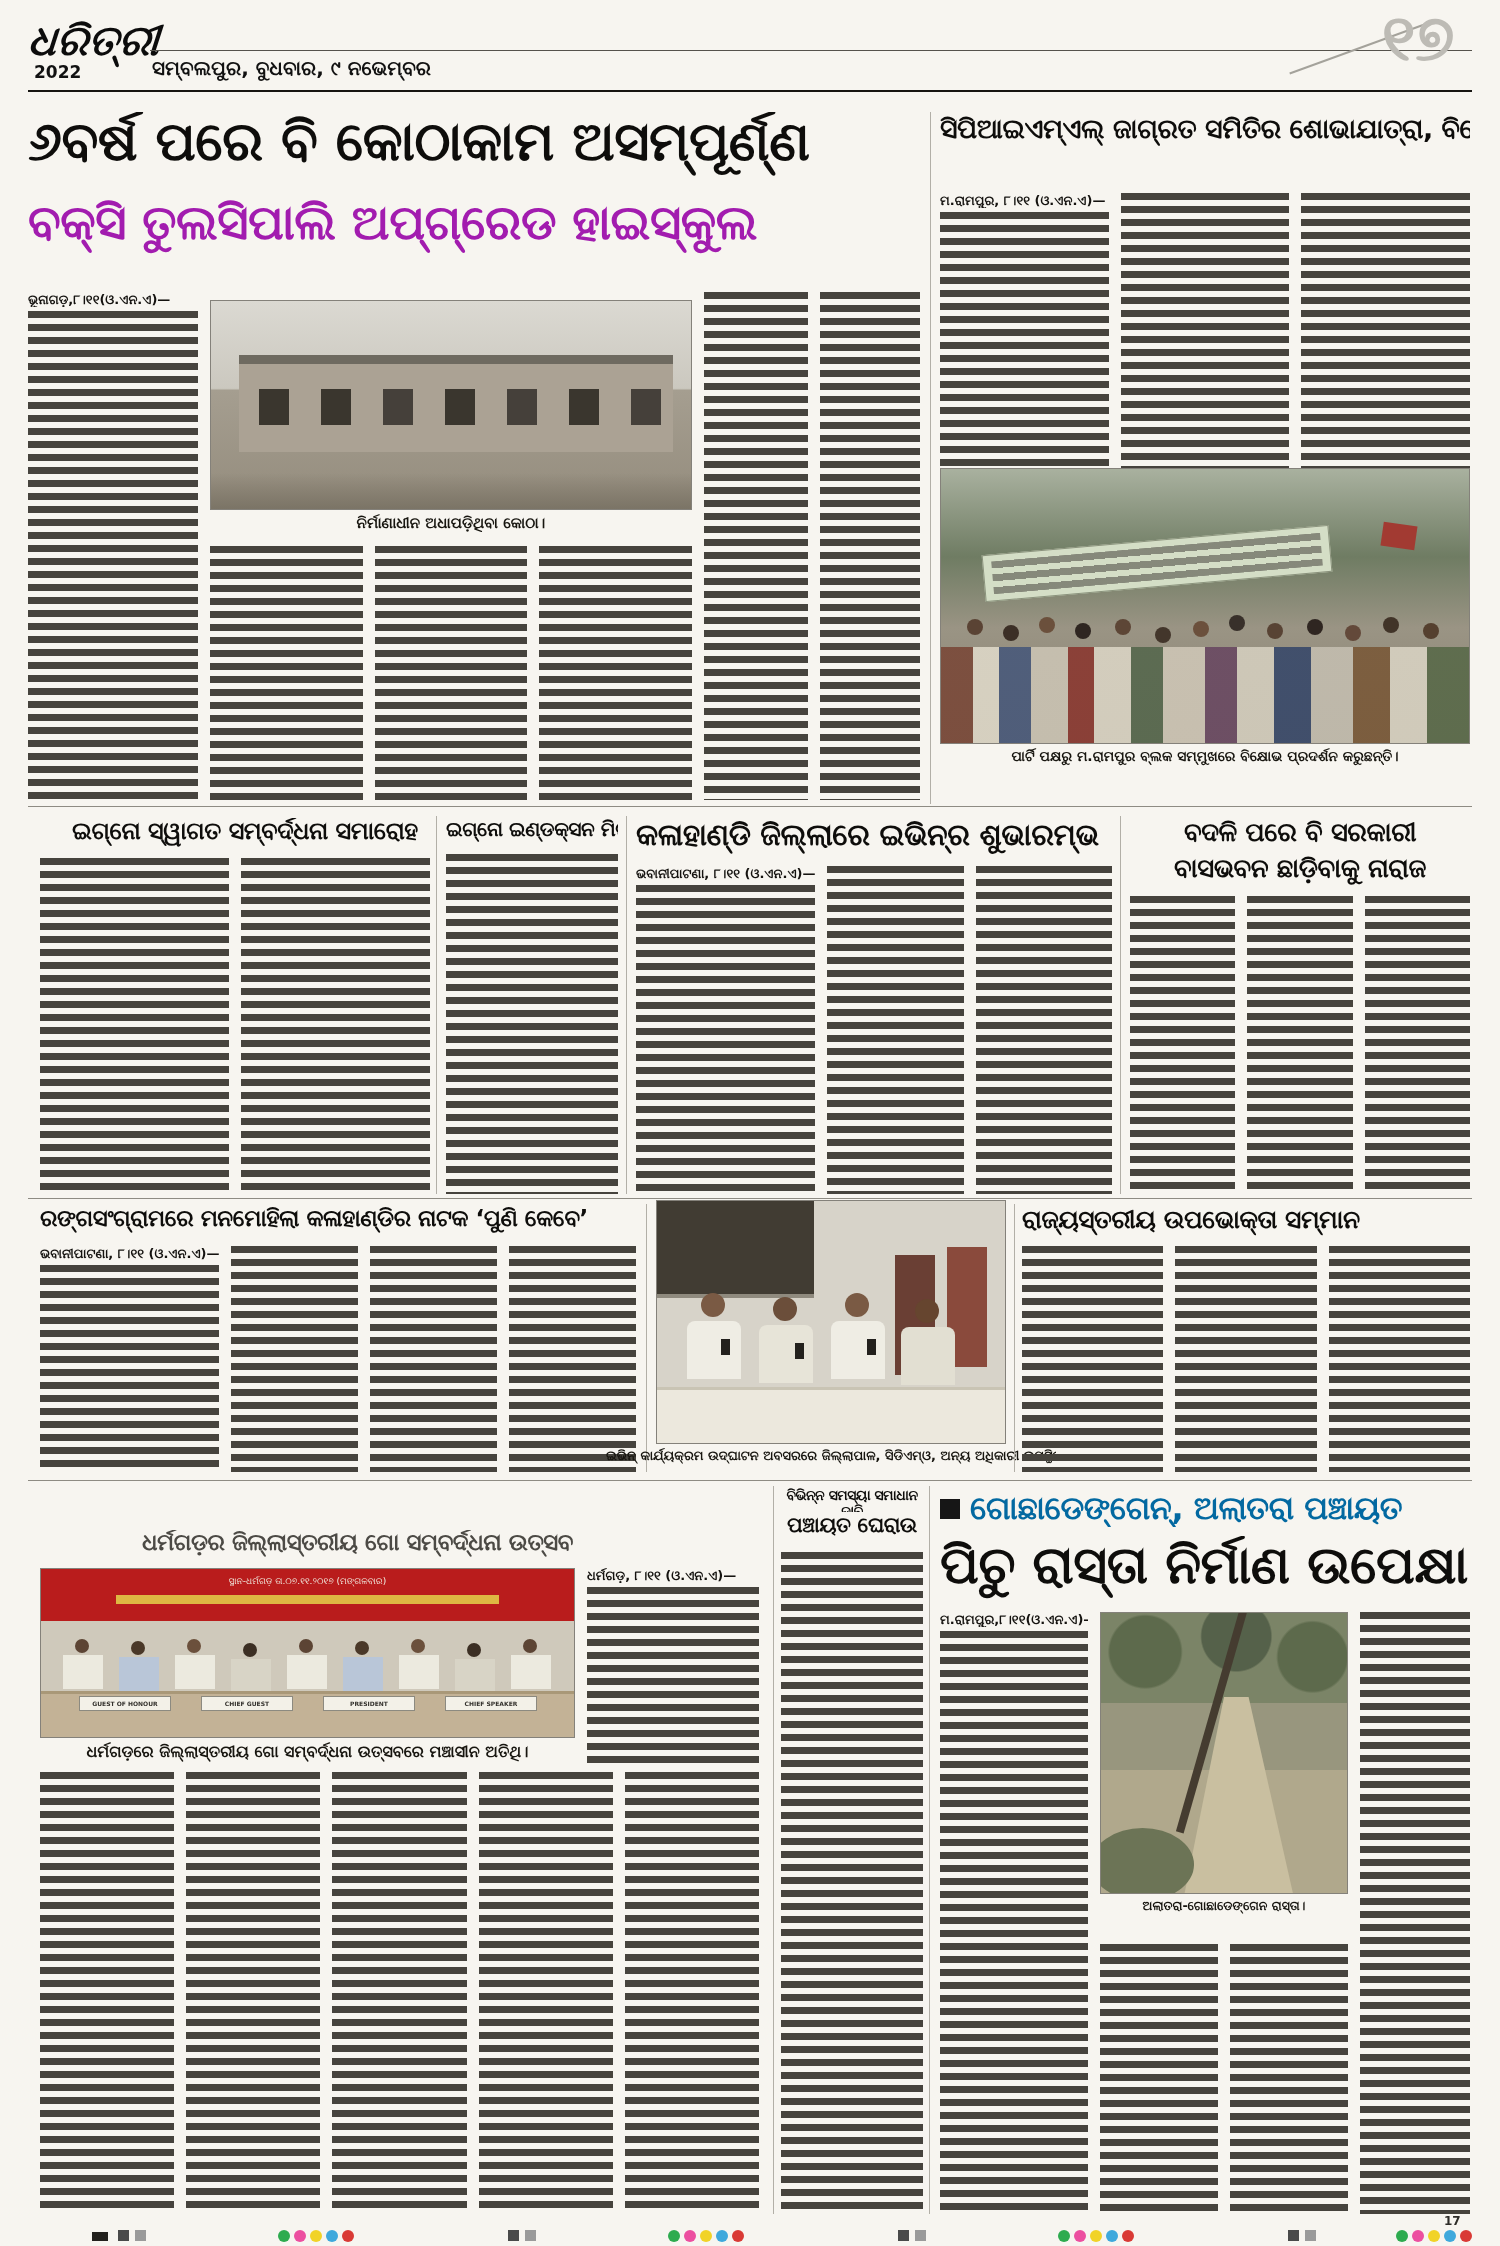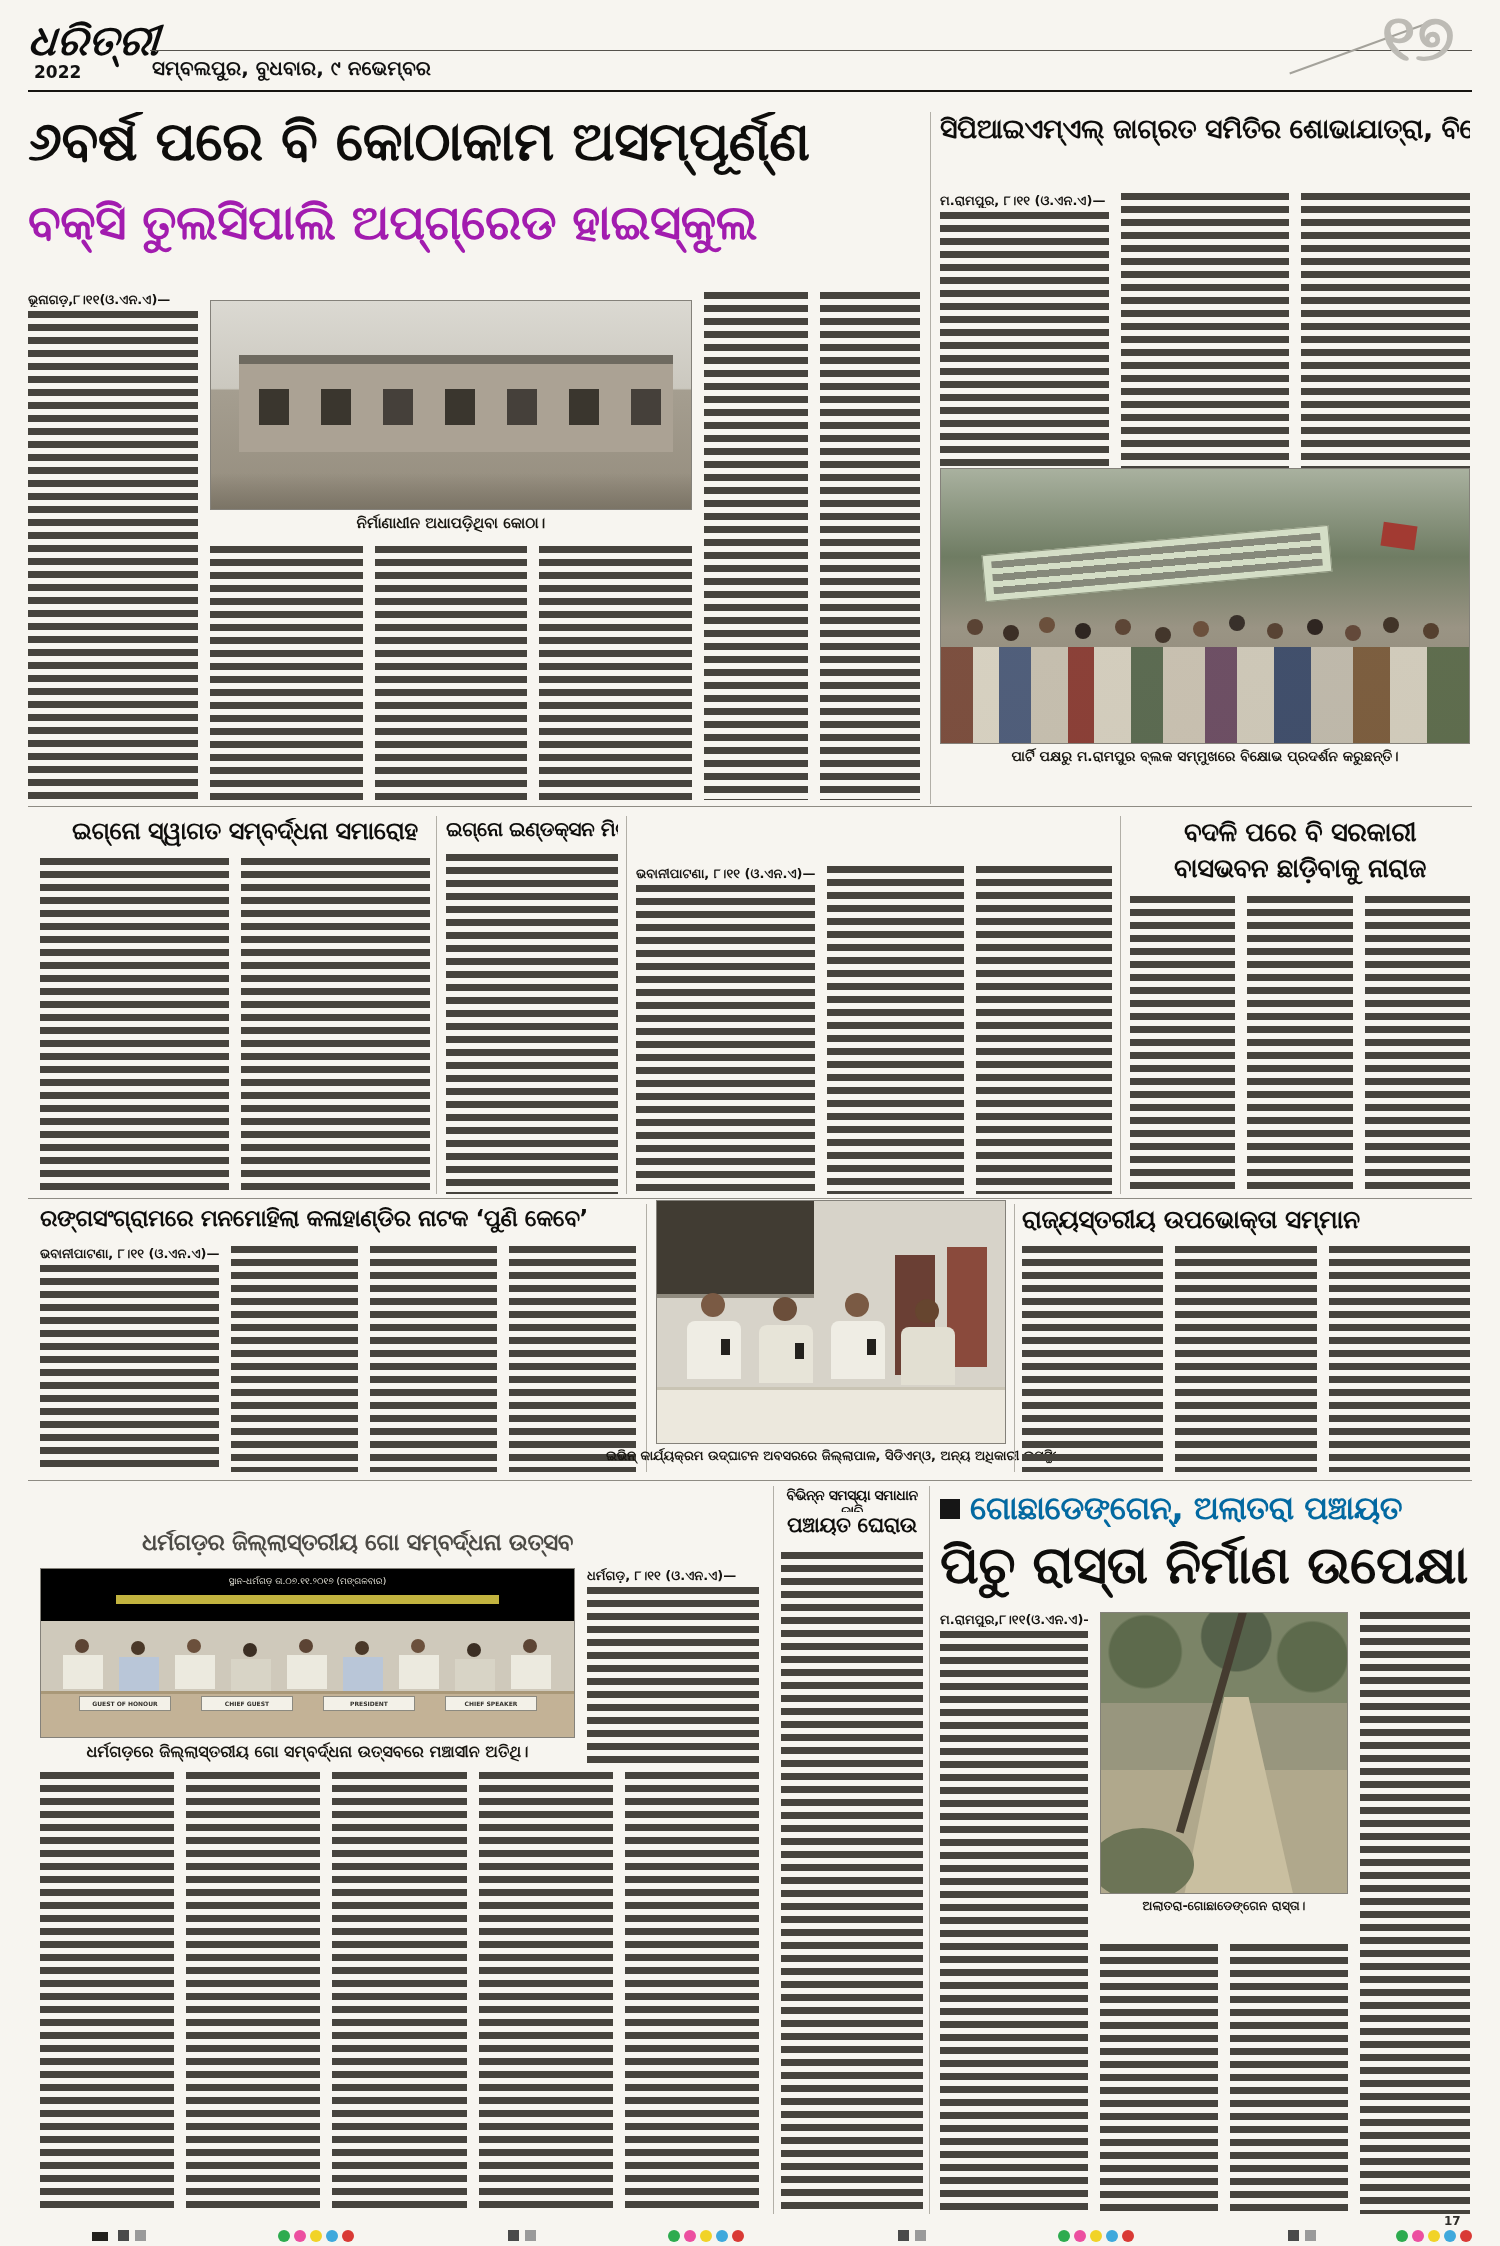--- a/index.html
+++ b/index.html
@@ -106,20 +106,21 @@
       </div>
   </div>
 
   <div class="vrule" style="left:436px;top:816px;height:378px;"></div>
 
   <div class="abs headline" style="left:446px;top:818px;width:172px;height:28px;font-size:20px;">ଇଗ୍ନୋ ଇଣ୍ଡକ୍ସନ ମିଟ</div>
   <div class="abs greek" style="left:446px;top:854px;width:172px;height:340px;"></div>
 
   <div class="vrule" style="left:626px;top:816px;height:378px;"></div>
 
+  <div class="abs headline" style="left:636px;top:818px;width:476px;height:40px;font-size:30px;">କଳାହାଣ୍ଡି ଜିଲ୍ଲାରେ ଇଭିନ୍‌ର ଶୁଭାରମ୍ଭ</div>
   <div class="abs cols" style="left:636px;top:866px;width:476px;height:328px;">
     <div class="c">
       <div class="dateline">ଭବାନୀପାଟଣା, ୮।୧୧ (ଓ.ଏନ.ଏ)—</div>
       <div class="greek fill"></div>
     </div>
     <div class="c">
         <div class="greek fill"></div>
       </div>
     <div class="c">
         <div class="greek fill"></div>
@@ -188,21 +189,21 @@
         <div class="greek fill"></div>
       </div>
   </div>
 
   <div class="hrule" style="left:28px;top:1480px;width:1444px;"></div>
 
   <div class="abs headline" style="left:28px;top:1530px;width:545px;height:30px;font-size:23px;color:#4c4a45;text-align:right;">ଧର୍ମଗଡ଼ର ଜିଲ୍ଲାସ୍ତରୀୟ ଗୋ ସମ୍ବର୍ଦ୍ଧନା ଉତ୍ସବ</div>
 
   <div class="photo" style="left:40px;top:1568px;width:535px;height:170px;">
     <div class="abs" style="inset:0;background:#cfc9bb;"></div>
-    <div class="abs" style="left:0;right:0;top:0;height:52px;background:#000000;">
+    <div class="abs" style="left:0;right:0;top:0;height:52px;background:#b91c1c;">
       <div style="position:absolute;left:0;right:0;top:7px;font-size:9px;color:#f2f0e4;text-align:center;white-space:nowrap;overflow:hidden;">ସ୍ଥାନ-ଧର୍ମଗଡ଼  ତା.୦୭.୧୧.୨୦୧୭ (ମଙ୍ଗଳବାର)</div>
       <div style="position:absolute;left:14%;right:14%;top:26px;height:9px;background:#e4d24a;opacity:.85;"></div>
     </div>
     <div class="abs" style="left:34px;top:70px;width:14px;height:14px;border-radius:50%;background:#5c4434;box-shadow:56px 2px 0 #4a3828,112px 0 0 #6b503c,168px 4px 0 #3c2f24,224px 0 0 #5c4434,280px 2px 0 #4a3828,336px 0 0 #6b503c,392px 4px 0 #3c2f24,448px 0 0 #5c4434;"></div>
     <div class="abs" style="left:22px;top:86px;width:40px;height:34px;background:#eceadf;box-shadow:56px 2px 0 #b9c6d8,112px 0 0 #eceadf,168px 4px 0 #d8d4c6,224px 0 0 #eceadf,280px 2px 0 #b9c6d8,336px 0 0 #eceadf,392px 4px 0 #d8d4c6,448px 0 0 #eceadf;"></div>
     <div class="abs" style="left:0;right:0;bottom:0;height:46px;background:#c3b296;border-top:3px solid #a99878;"></div>
     <div class="plate" style="left:38px;width:92px;">GUEST OF HONOUR</div>
     <div class="plate" style="left:160px;width:92px;">CHIEF GUEST</div>
     <div class="plate" style="left:282px;width:92px;">PRESIDENT</div>
     <div class="plate" style="left:404px;width:92px;">CHIEF SPEAKER</div>

